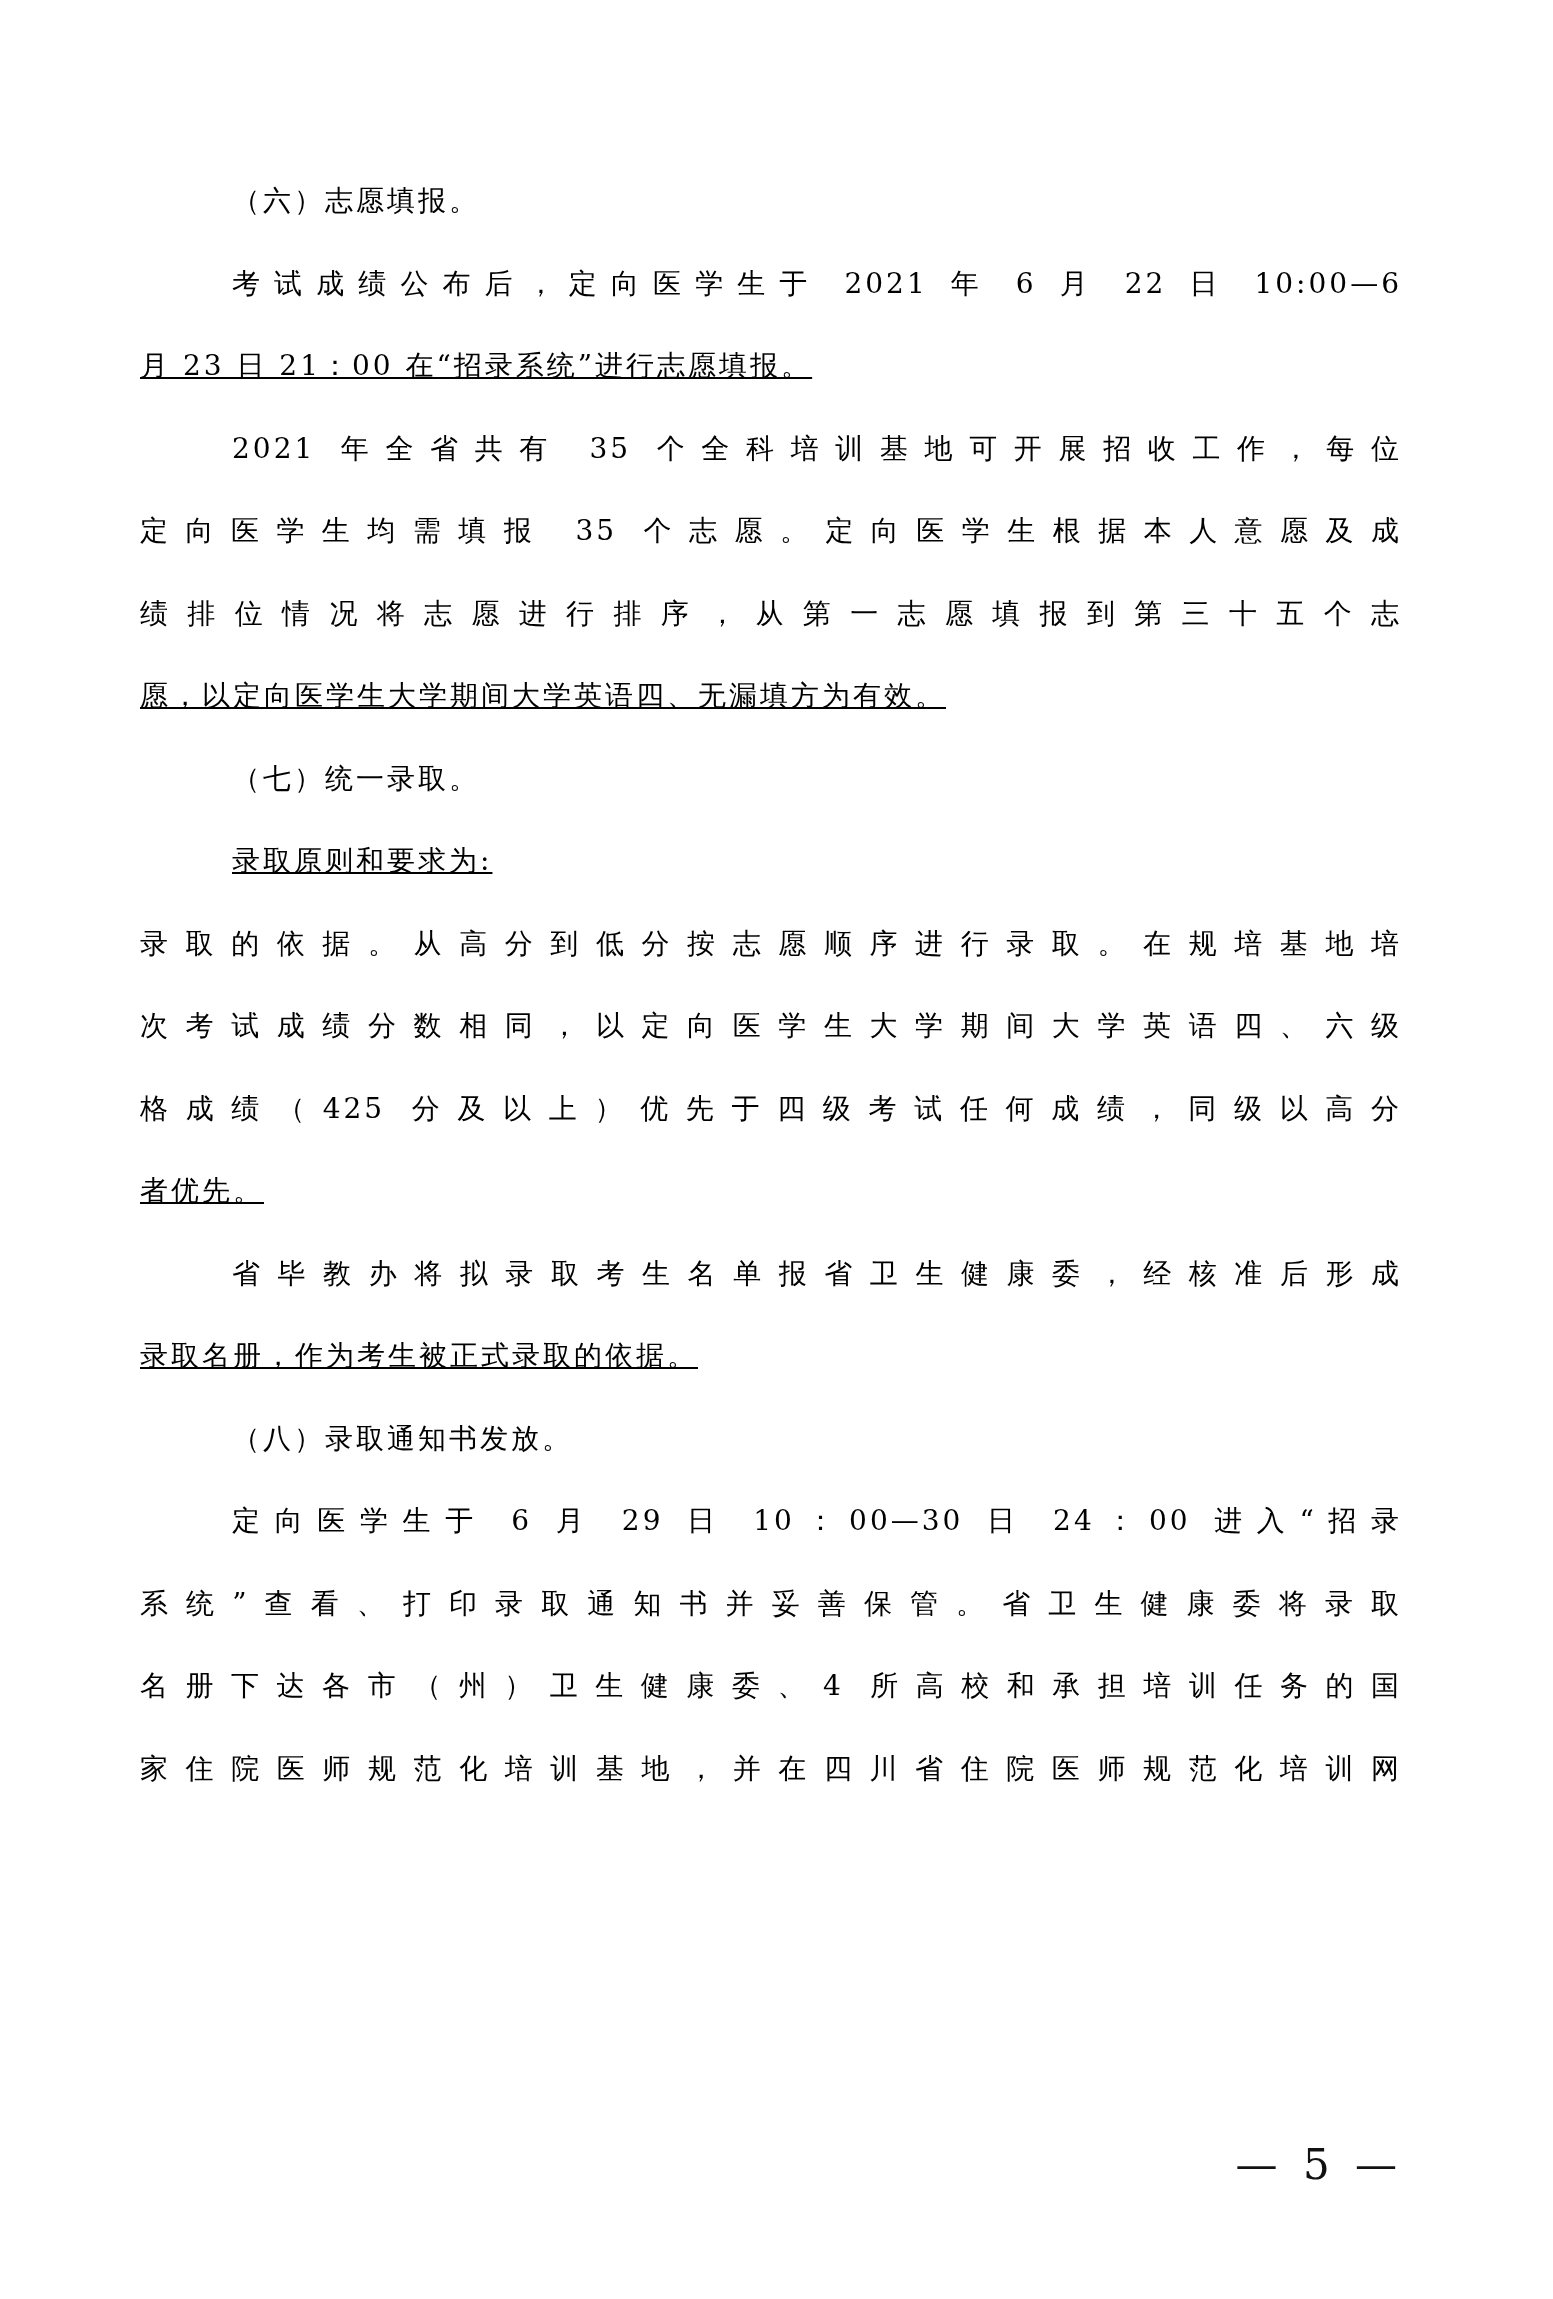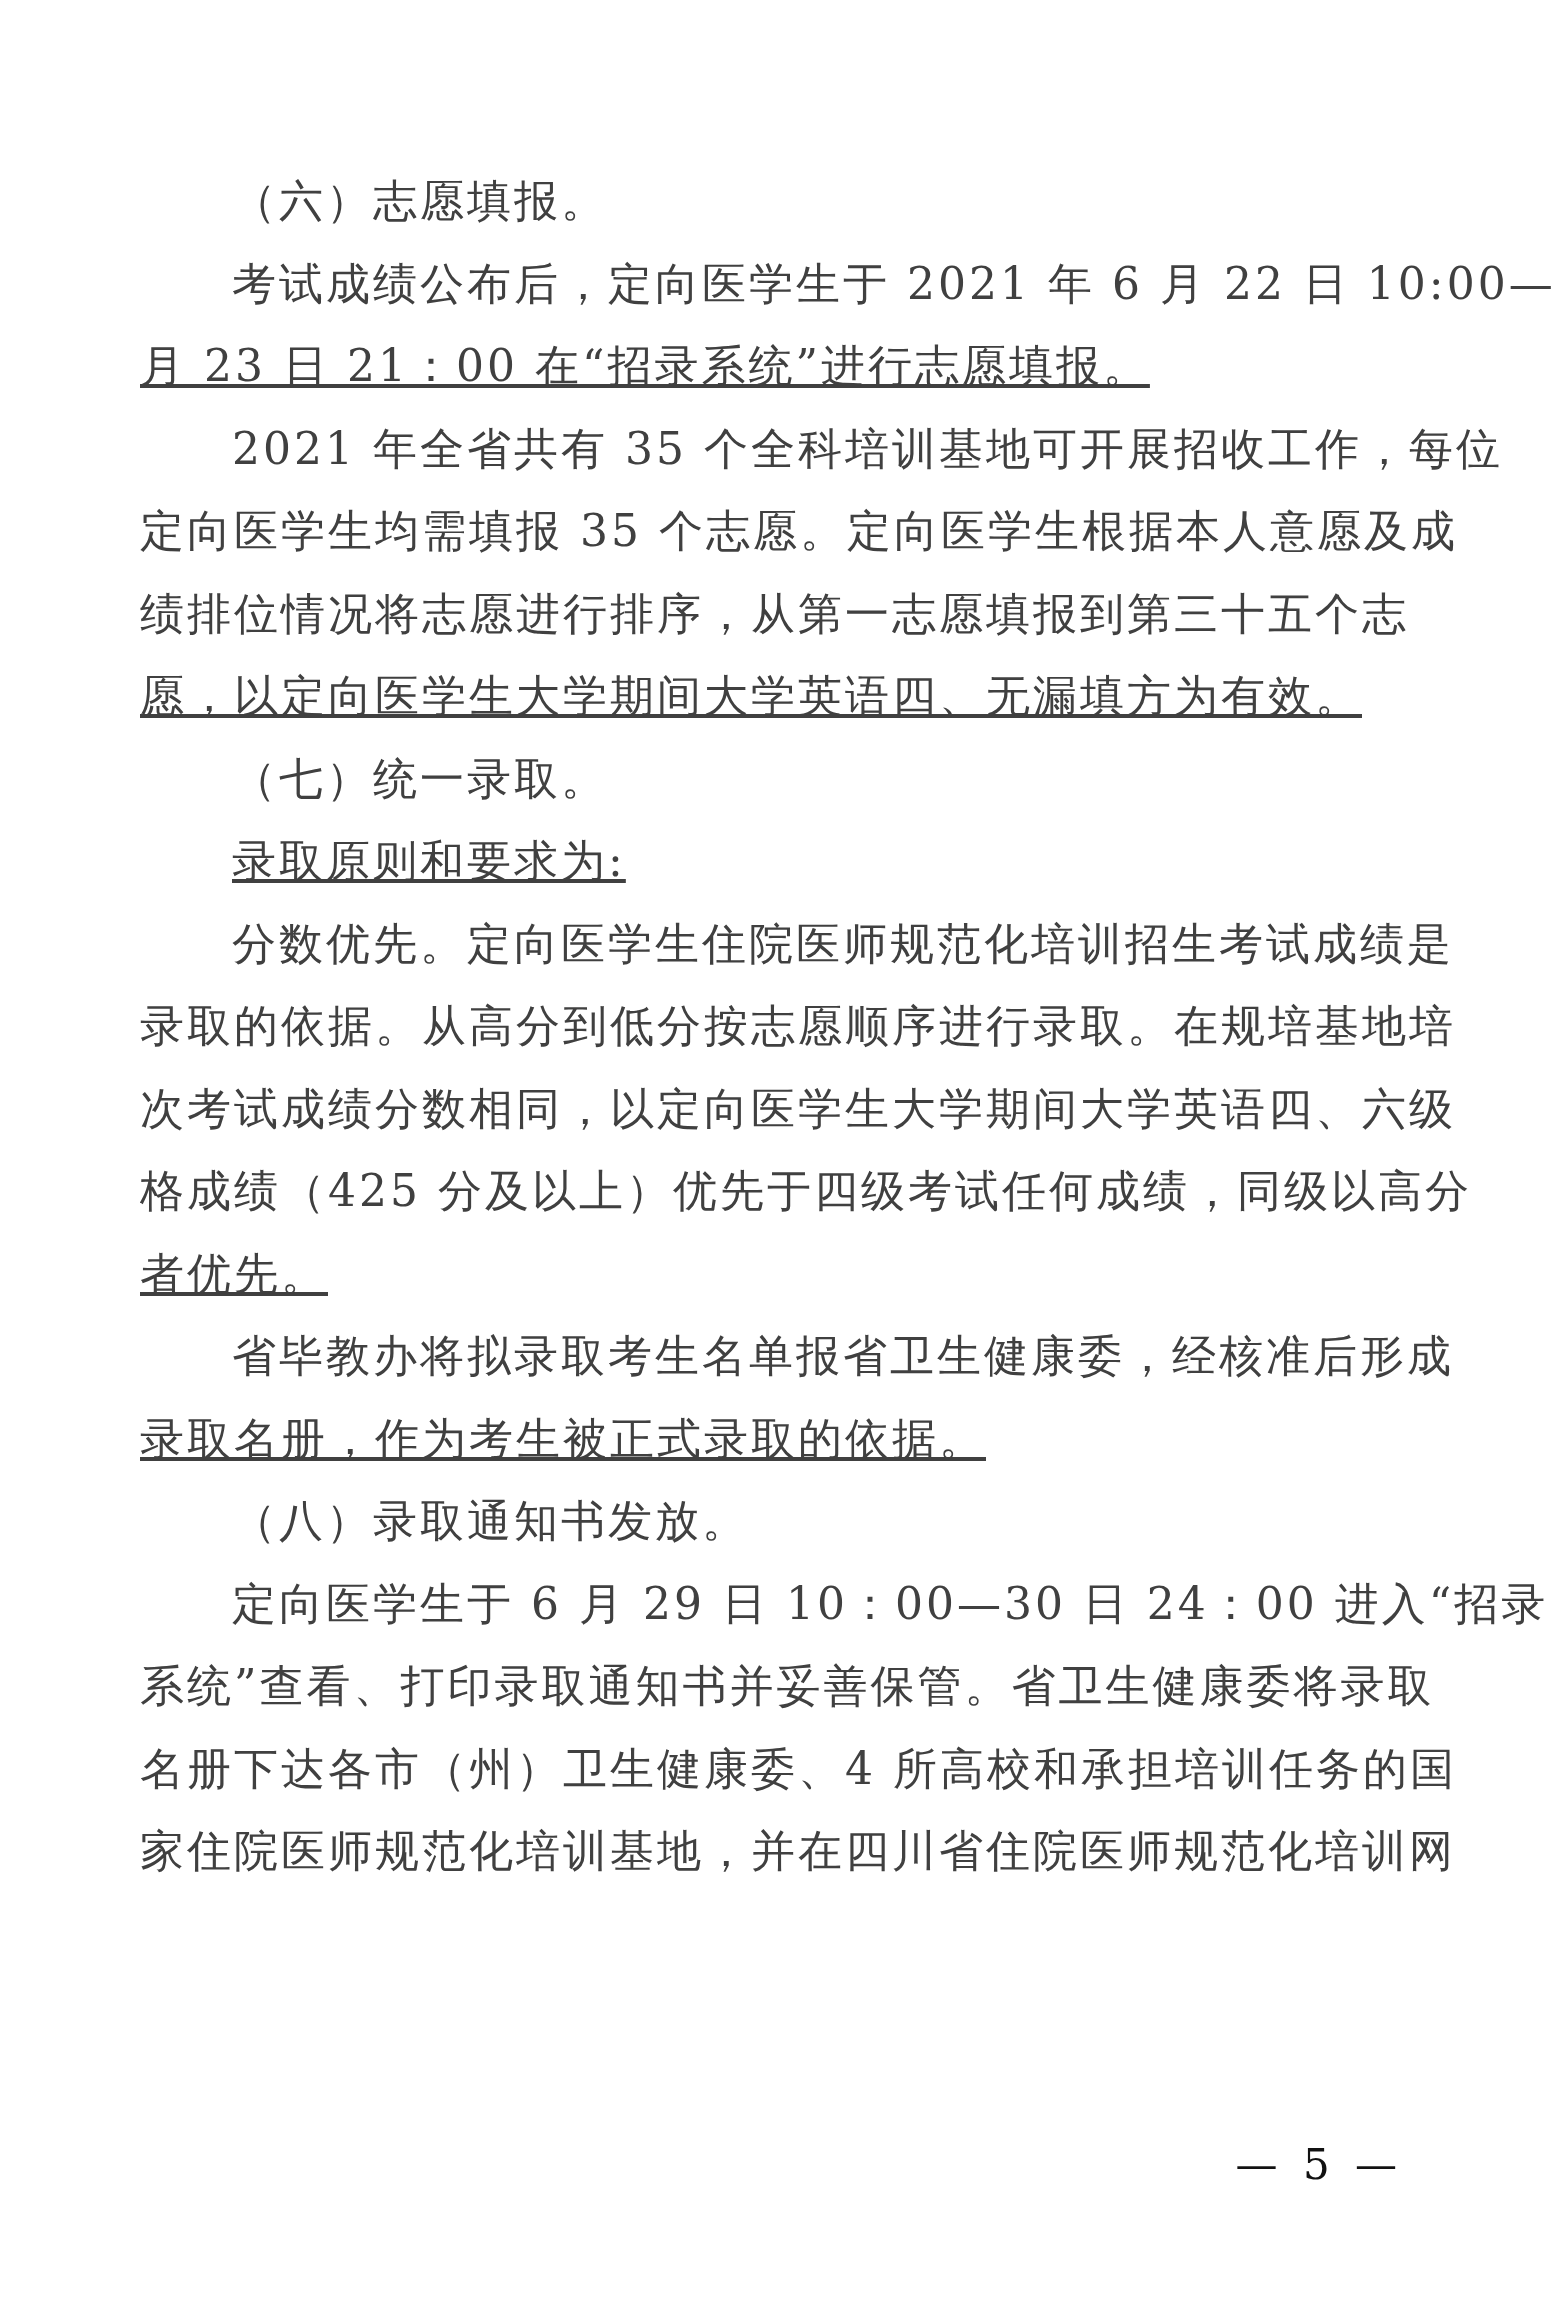--- a/index.html
+++ b/index.html
@@ -1,24 +1,24 @@
 <!DOCTYPE html>
 <html><head>
 <meta charset="utf-8">
 <style>
   html, body { margin: 0; padding: 0; background: #ffffff; }
   body { width: 1553px; height: 2299px; position: relative; overflow: hidden; }
   .page { position: absolute; left: 0; top: 0; width: 1553px; height: 2299px; background: #fff; }
   .content { position: absolute; left: 140px; top: 160px; width: 1262px; }
   .line {
     font-family: "DejaVu Serif", "Liberation Serif", serif;
-    font-size: 44px;
+    font-size: 28px;
     line-height: 82.5px;
     height: 82.5px;
-    color: #404040;
+    color: #000000;
     white-space: nowrap;
     letter-spacing: 3px;
     text-align: justify;
     text-align-last: justify;
   }
   .line.indent { padding-left: 92px; }
   .line.last { text-align-last: left; text-decoration: underline; }
   .line.heading { padding-left: 92px; text-align-last: left; }
   .page-number {
     position: absolute; right: 150px; top: 2140px;
@@ -35,21 +35,20 @@
     <div class="line heading">（六）志愿填报。</div>
     <div class="line indent">考试成绩公布后，定向医学生于 2021 年 6 月 22 日 10:00—6</div>
     <div class="line last">月 23 日 21：00 在“招录系统”进行志愿填报。</div>
     <div class="line indent">2021 年全省共有 35 个全科培训基地可开展招收工作，每位</div>
     <div class="line">定向医学生均需填报 35 个志愿。定向医学生根据本人意愿及成</div>
     <div class="line">绩排位情况将志愿进行排序，从第一志愿填报到第三十五个志</div>
     <div class="line last">愿，以定向医学生大学期间大学英语四、无漏填方为有效。</div>
 
     <div class="line heading">（七）统一录取。</div>
     <div class="line indent last">录取原则和要求为:</div>
-    <div class="line indent">分数优先。定向医学生住院医师规范化培训招生考试成绩是</div>
     <div class="line">录取的依据。从高分到低分按志愿顺序进行录取。在规培基地培</div>
     <div class="line">次考试成绩分数相同，以定向医学生大学期间大学英语四、六级</div>
     <div class="line">格成绩（425 分及以上）优先于四级考试任何成绩，同级以高分</div>
     <div class="line last">者优先。</div>
     <div class="line indent">省毕教办将拟录取考生名单报省卫生健康委，经核准后形成</div>
     <div class="line last">录取名册，作为考生被正式录取的依据。</div>
 
     <div class="line heading">（八）录取通知书发放。</div>
     <div class="line indent">定向医学生于 6 月 29 日 10：00—30 日 24：00 进入“招录</div>
     <div class="line">系统”查看、打印录取通知书并妥善保管。省卫生健康委将录取</div>

